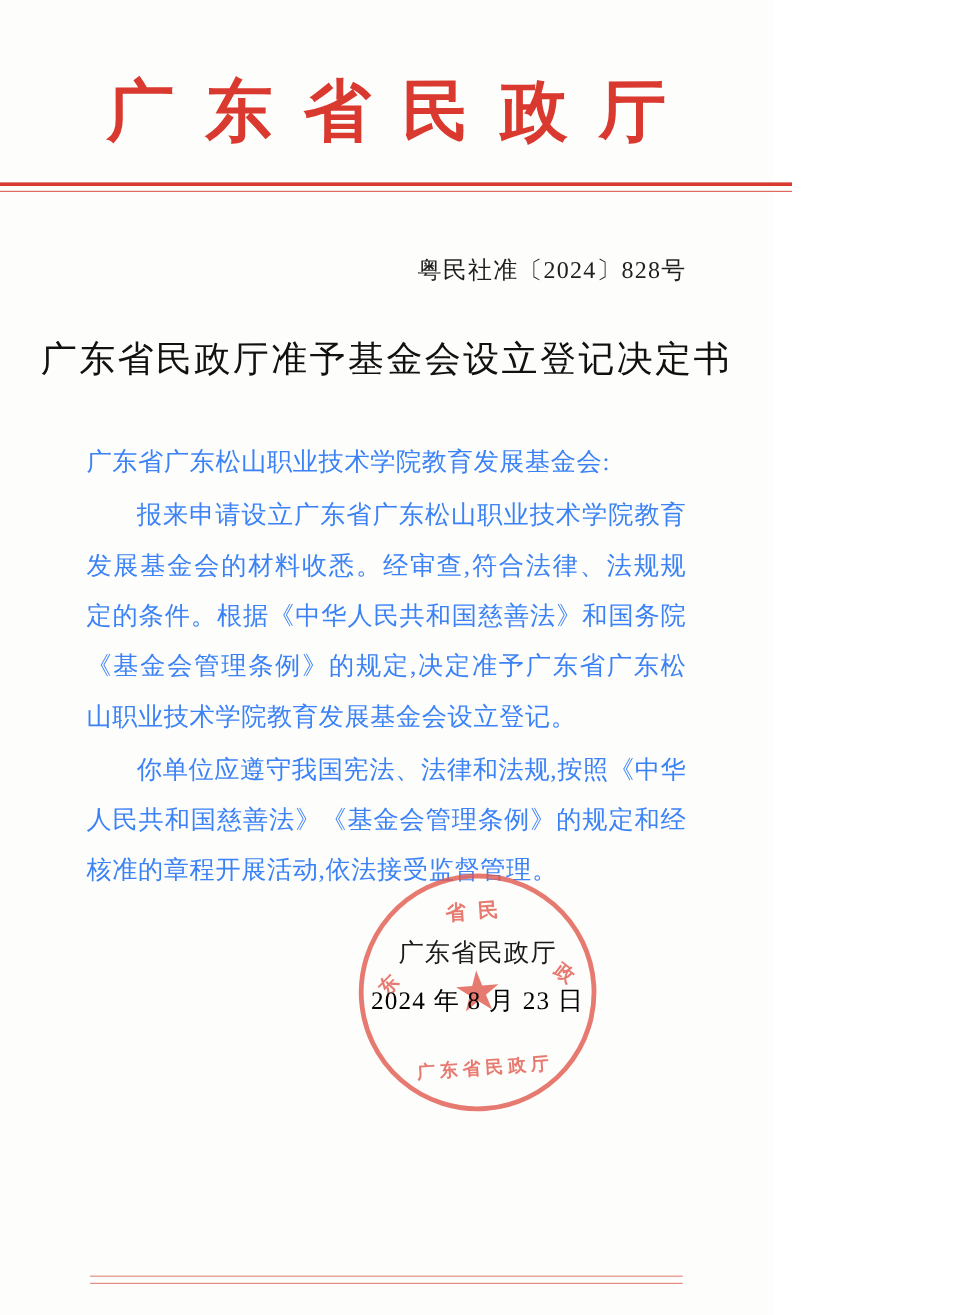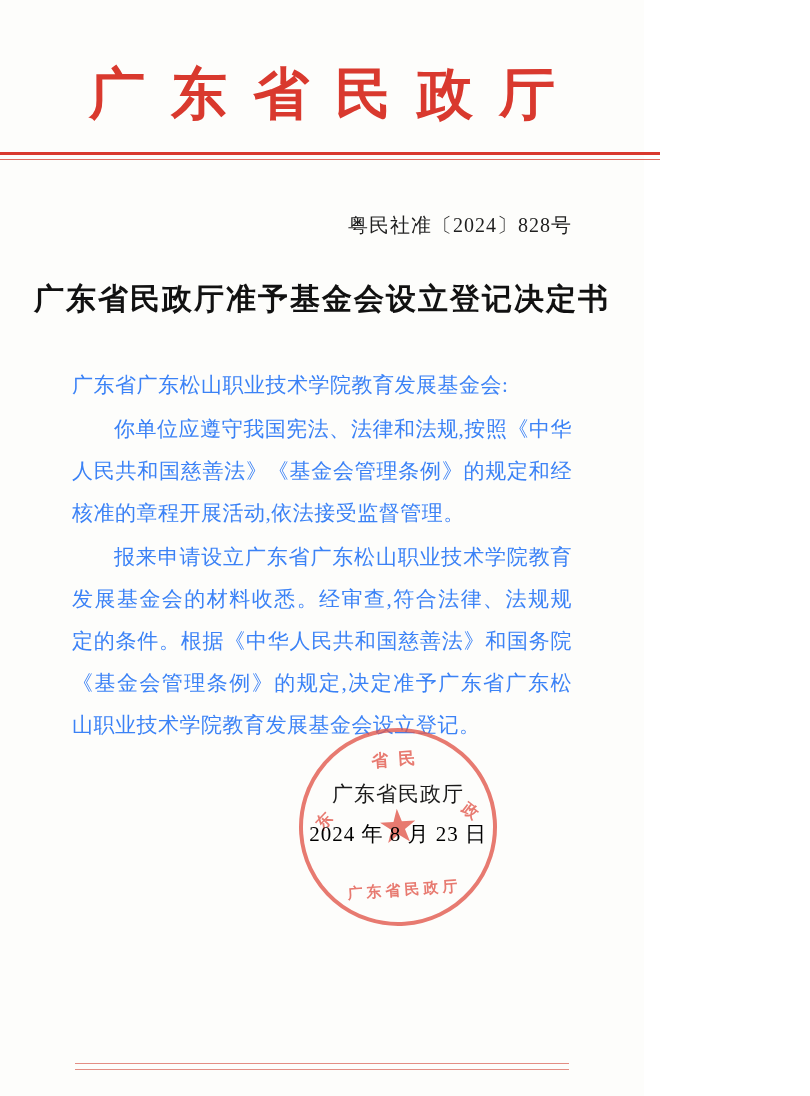--- a/index.html
+++ b/index.html
@@ -61,21 +61,21 @@
     letter-spacing: 1px;
     color: #1f1f1f;
     margin-left: 48px;
   }
 
   
   .doc-title {
     margin-top: 40px;
     text-align: center;
     font-size: 30px;
-    font-weight: bold;
+    font-weight: normal;
     letter-spacing: 2px;
     color: #111;
   }
 
   
   .body-wrap {
     margin: 44px 72px 0 72px;
     font-size: 21px;
     line-height: 2.0;
     color: #3b82f6;
@@ -202,22 +202,22 @@
       <div class="rule-thin"></div>
     </div>
   </div>
 
   <div class="doc-number">粤民社准〔2024〕828号</div>
 
   <div class="doc-title">广东省民政厅准予基金会设立登记决定书</div>
 
   <div class="body-wrap">
     <div class="salutation">广东省广东松山职业技术学院教育发展基金会:</div>
+    <p class="para">报来申请设立广东省广东松山职业技术学院教育发展基金会的材料收悉。经审查,符合法律、法规规定的条件。根据《中华人民共和国慈善法》和国务院《基金会管理条例》的规定,决定准予广东省广东松山职业技术学院教育发展基金会设立登记。</p>
     <p class="para">你单位应遵守我国宪法、法律和法规,按照《中华人民共和国慈善法》《基金会管理条例》的规定和经核准的章程开展活动,依法接受监督管理。</p>
-    <p class="para">报来申请设立广东省广东松山职业技术学院教育发展基金会的材料收悉。经审查,符合法律、法规规定的条件。根据《中华人民共和国慈善法》和国务院《基金会管理条例》的规定,决定准予广东省广东松山职业技术学院教育发展基金会设立登记。</p>
   </div>
 
   <div class="signature-block">
     <div class="seal">
       <div class="seal-text-top">省民</div>
       <div class="seal-text-left">东</div>
       <div class="seal-text-right">政</div>
       <div class="seal-star">★</div>
       <div class="seal-text-bottom">广东省民政厅</div>
     </div>

